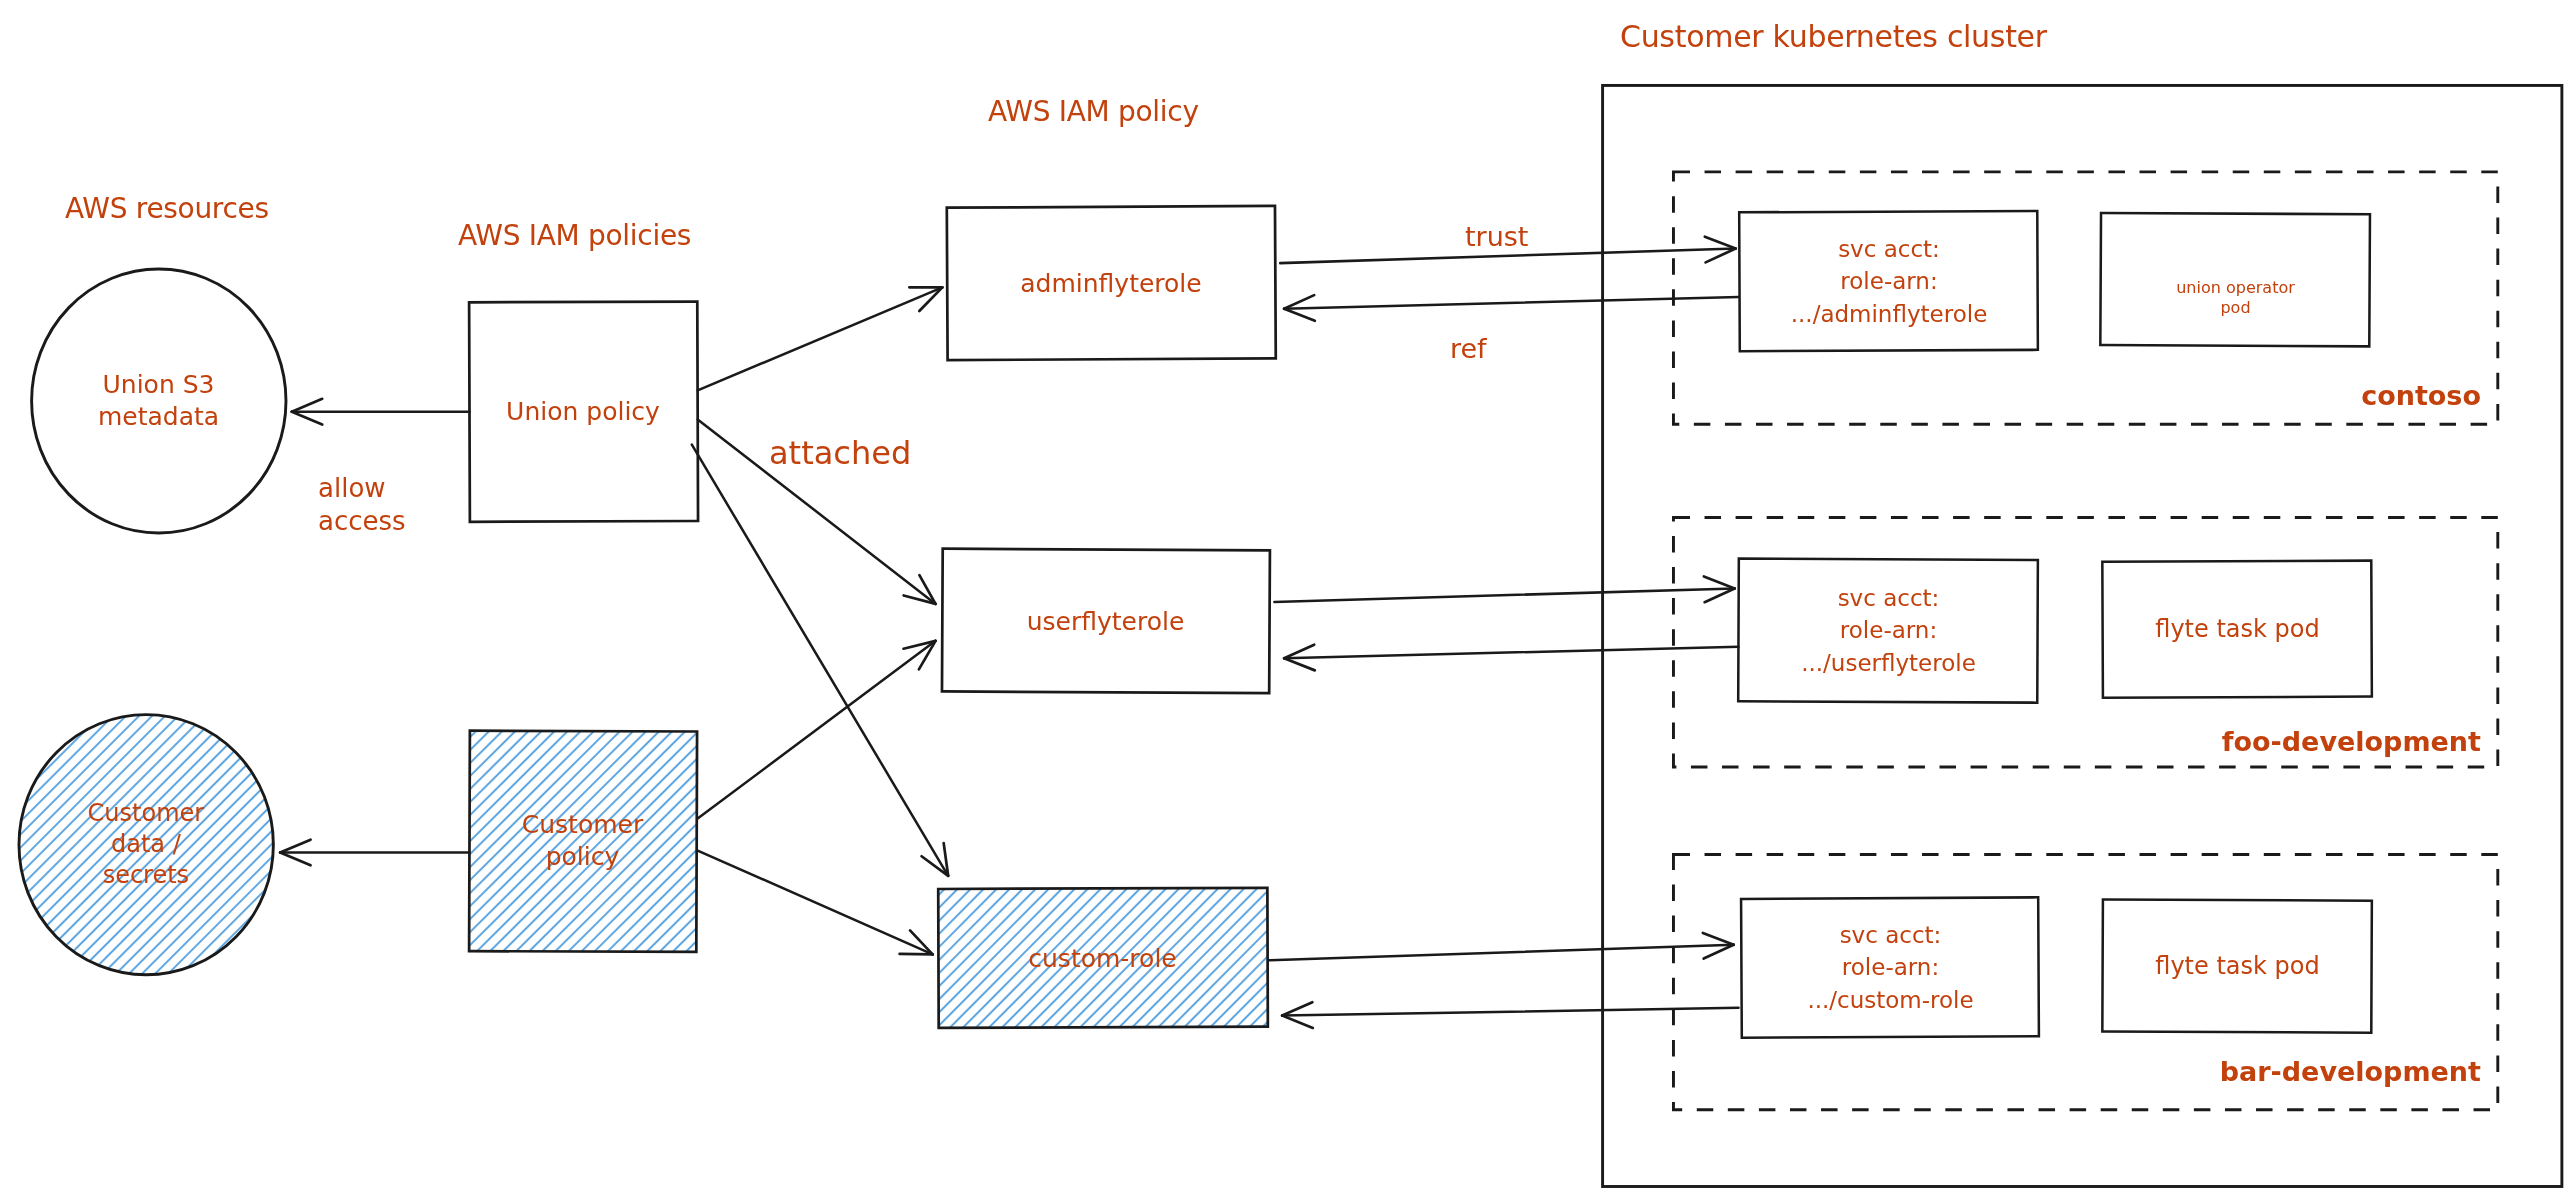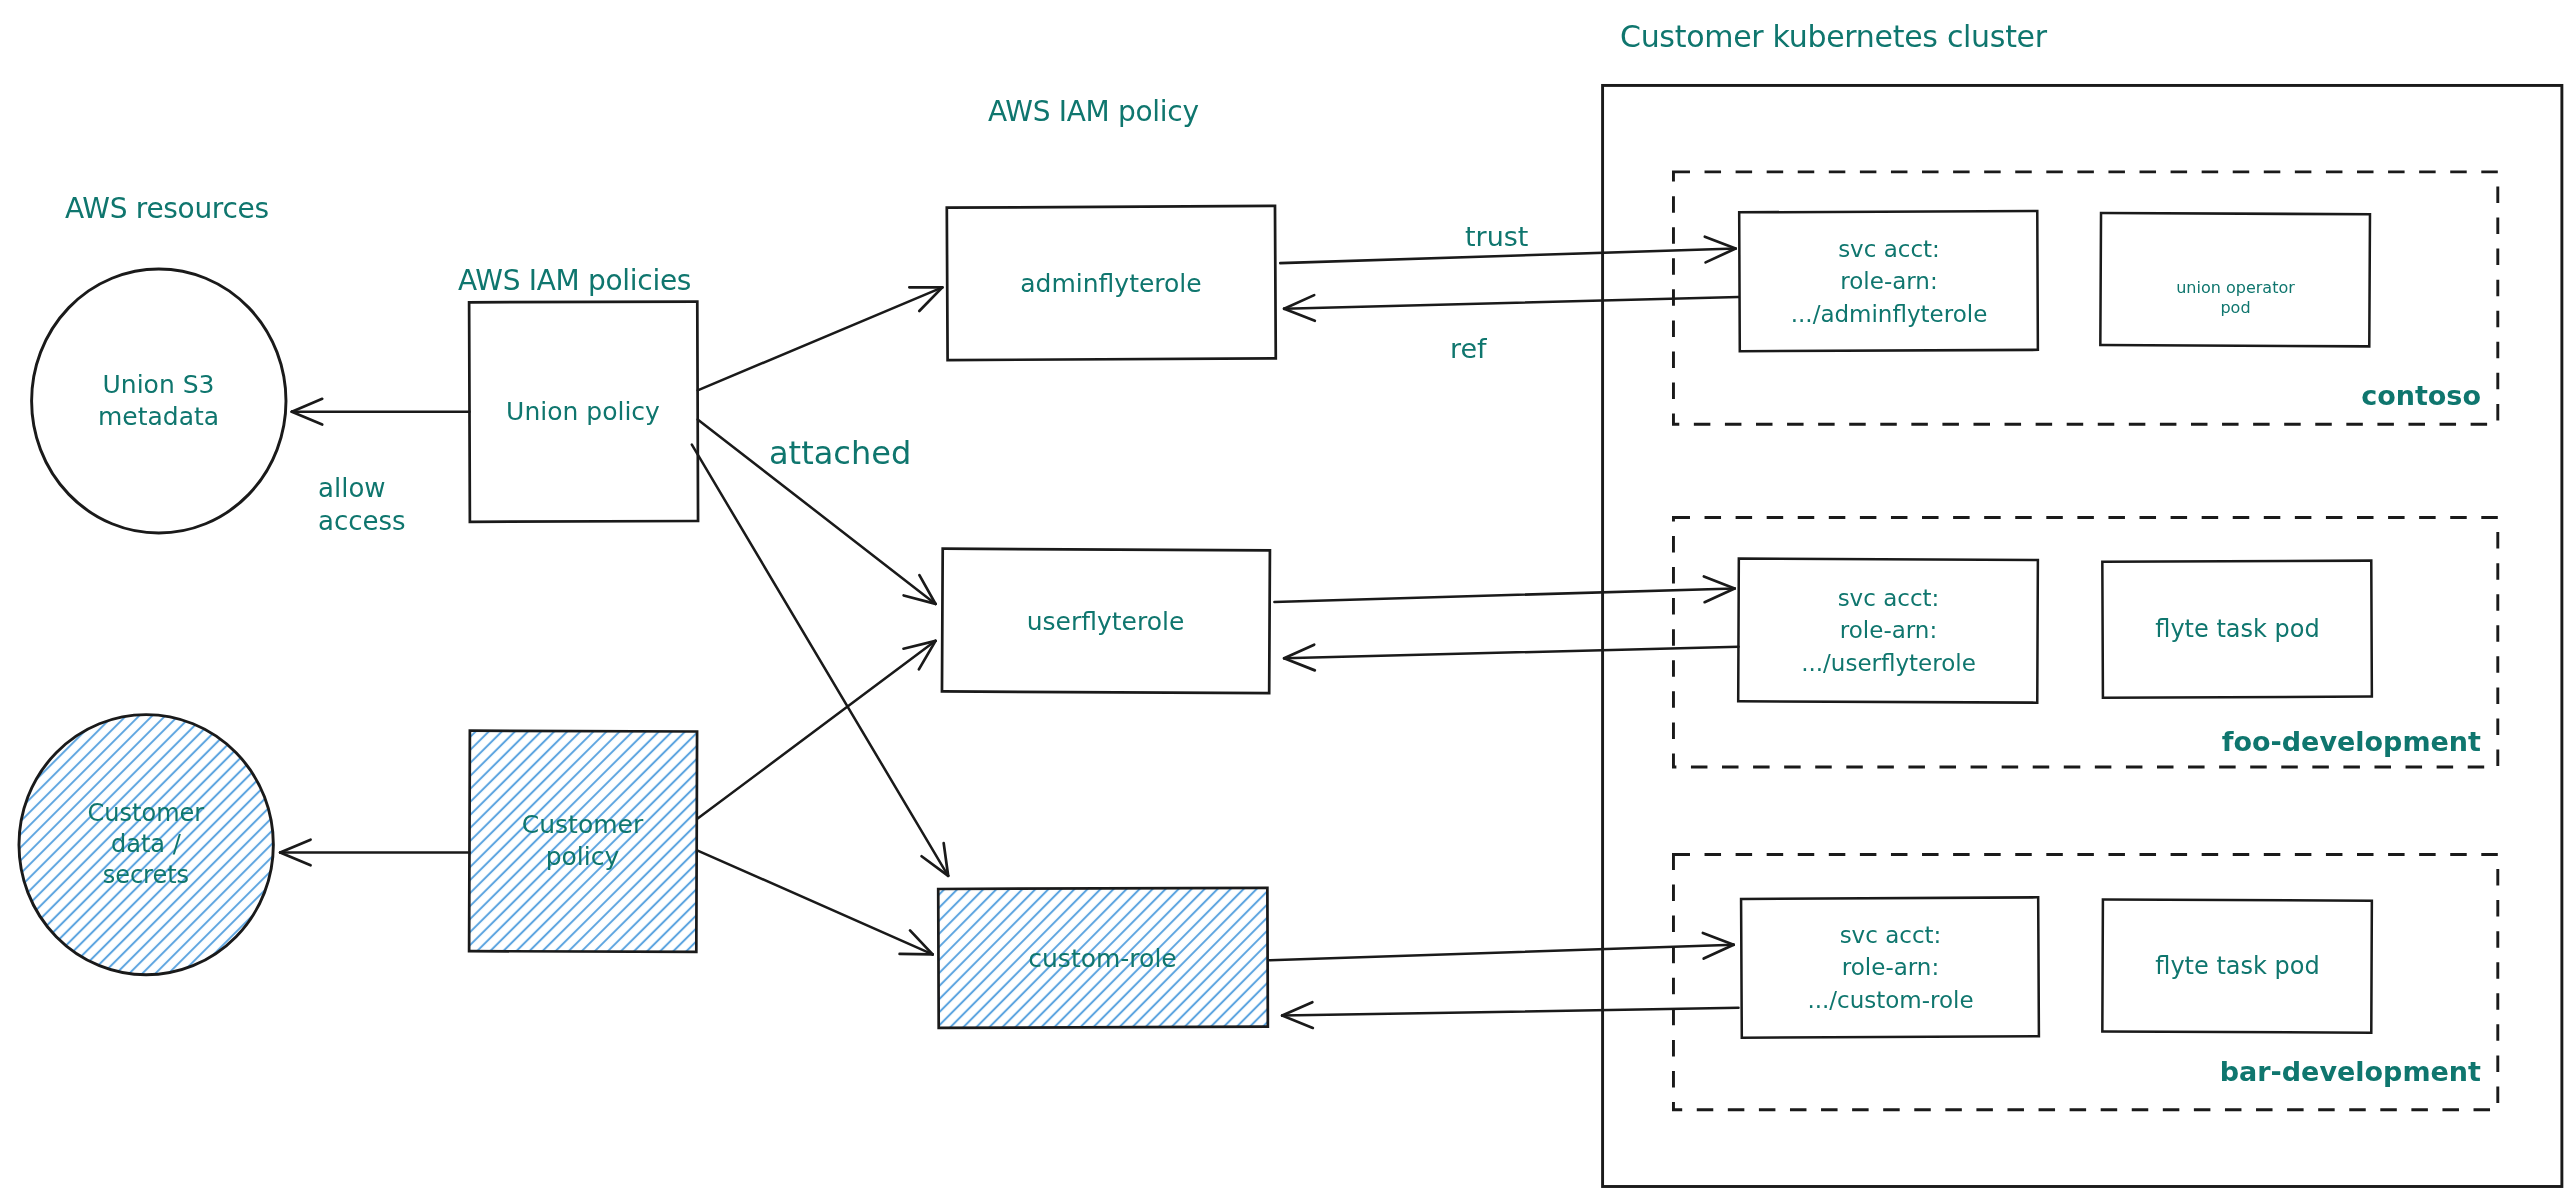--- a/index.html
+++ b/index.html
@@ -8,21 +8,21 @@
     width:2576px;height:1203px;
     background:#ffffff;
     font-family:"DejaVu Sans", sans-serif;
     color:#1a1a1a;
     overflow:hidden;
   }
   svg.layer{position:absolute;left:0;top:0;width:2576px;height:1203px;}
   .lbl{
     position:absolute;
     white-space:pre-line;
-    color:#0f766e;
+    color:#c2410c;
     line-height:1.28;
   }
   .heading{font-size:28px;font-weight:500;letter-spacing:-0.3px;}
   .boxtext{
     display:flex;align-items:center;justify-content:center;
     text-align:center;font-size:25px;font-weight:500;
   }
   .svctext{font-size:23px;font-weight:500;line-height:1.4;}
   .nslabel{font-size:27px;font-weight:700;text-align:right;}
   .edgelabel{font-size:26px;font-weight:500;}
@@ -126,21 +126,21 @@
         </g>
         <g>
           <line x1="1790" y1="1038" x2="1320" y2="1046" stroke="#1a1a1a" stroke-width="2.6" stroke-linecap="round"></line>
           <line x1="1320" y1="1046" x2="1351.5368711437188" y2="1058.7053436972194" stroke="#1a1a1a" stroke-width="2.8" stroke-linecap="round"></line>
           <line x1="1320" y1="1046" x2="1351.0862054058182" y2="1032.2287315955543" stroke="#1a1a1a" stroke-width="2.8" stroke-linecap="round"></line>
         </g>
       </g>
   </svg>
 
   <div class="lbl heading" style="left:65px;top:191px;">AWS resources</div>
-  <div class="lbl heading" style="left:458px;top:218px;margin-top:45px;">AWS IAM policies</div>
+  <div class="lbl heading" style="left:458px;top:218px;">AWS IAM policies</div>
   <div class="lbl heading" style="left:988px;top:94px;">AWS IAM policy</div>
   <div class="lbl heading" style="left:1620px;top:17.5px;font-size:30px;">Customer kubernetes cluster</div>
 
   <div class="lbl boxtext" style="left:32px;top:323px;width:253px;height:155px;">Union S3
 metadata</div>
   <div class="lbl boxtext" style="left:19.4px;top:767px;width:253px;height:155px;font-size:24px;">Customer
 data /
 secrets</div>
 
   <div class="lbl boxtext" style="left:469px;top:302px;width:228px;height:220px;">Union policy</div>

